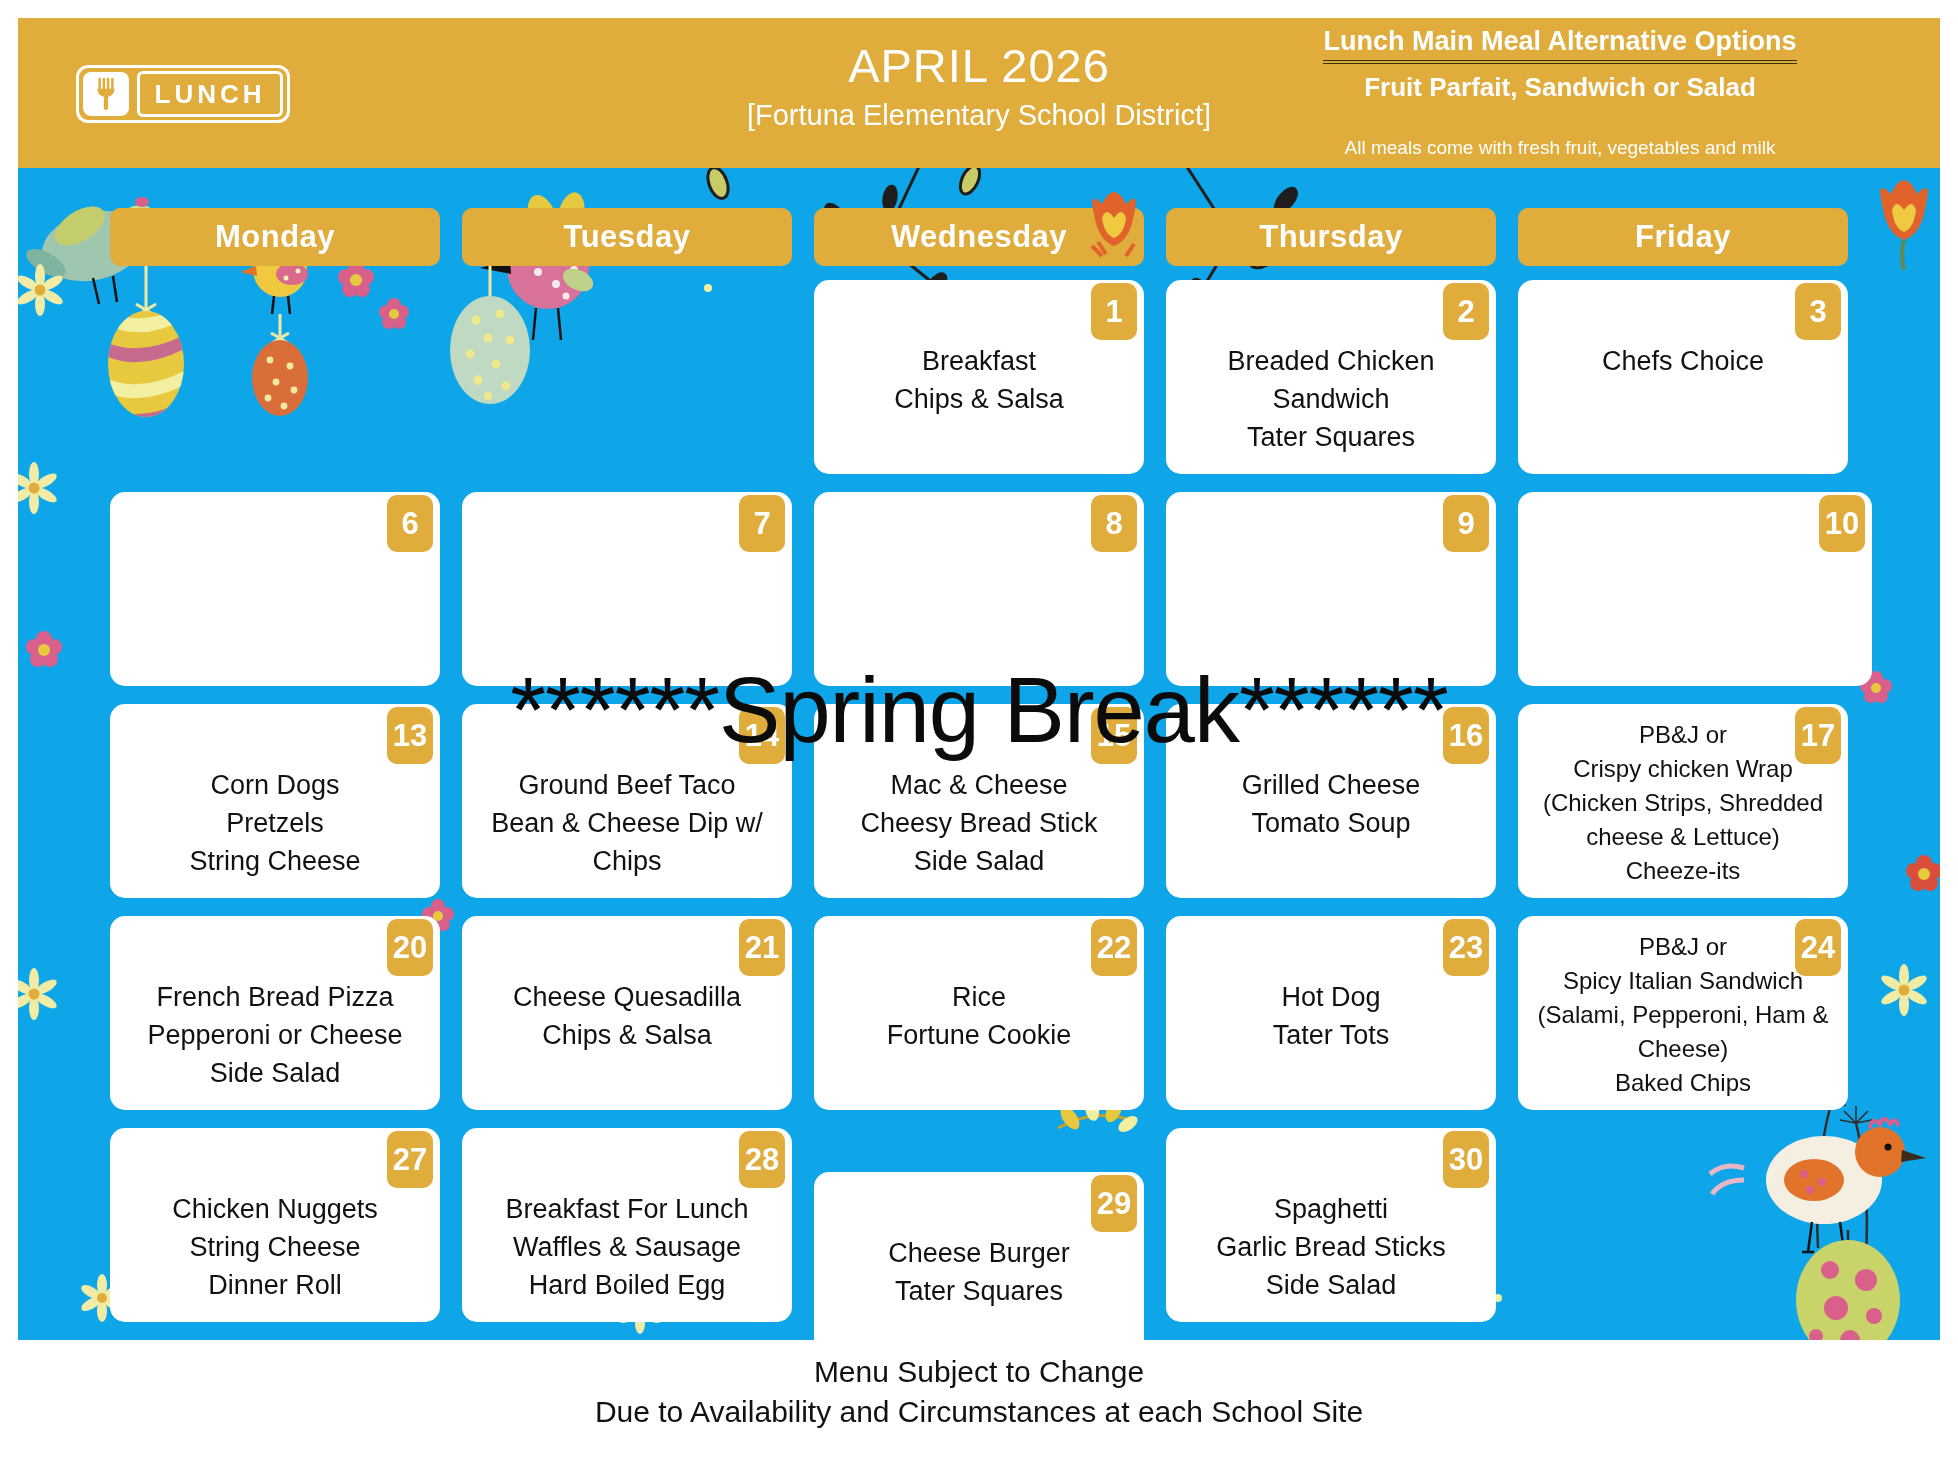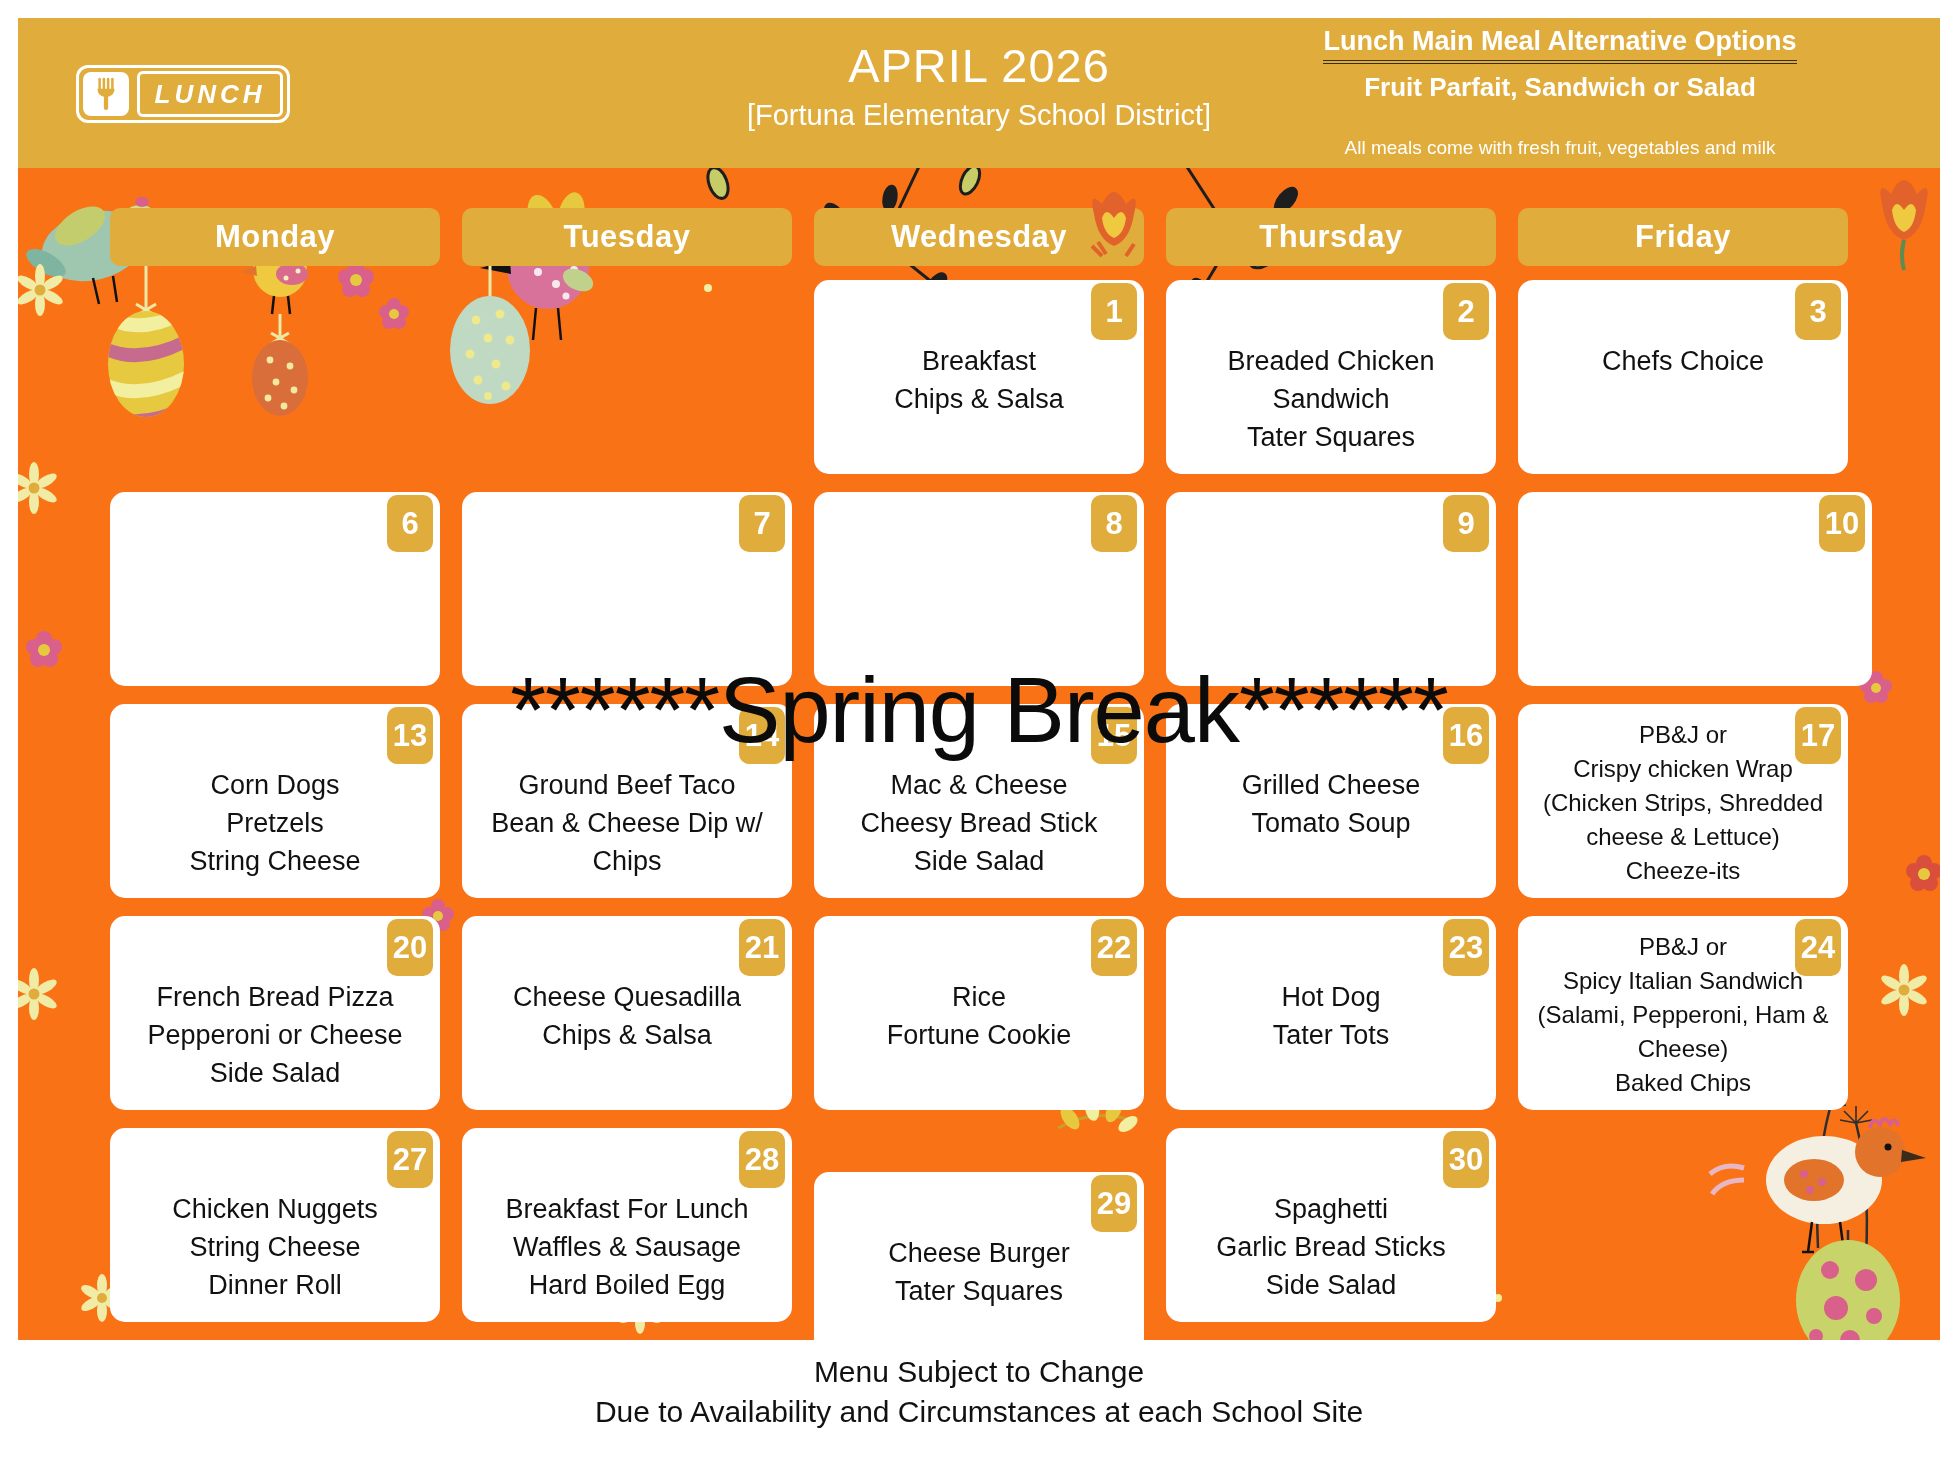--- a/index.html
+++ b/index.html
@@ -7,32 +7,32 @@
         font-family:"Liberation Sans",sans-serif;overflow:hidden;}
 
   
   .gold-band{position:absolute;left:18px;top:18px;width:1922px;height:150px;background:#E0AC3C;}
   .logo{position:absolute;left:58px;top:47px;width:214px;height:58px;
         border:3px solid #ffffff;border-radius:12px;display:flex;align-items:center;padding:4px;box-sizing:border-box;}
   .logo-forkbox{width:46px;height:44px;background:#ffffff;border-radius:8px;
         display:flex;align-items:center;justify-content:center;margin-right:8px;}
   .logo-textbox{flex:1;height:40px;border:3px solid #ffffff;border-radius:6px;
         display:flex;align-items:center;justify-content:center;}
-  .logo-textbox span{color:#ffffff;font-weight:bold;font-size:26px;letter-spacing:4px;font-style:italic;}
+  .logo-textbox span{color:#ffffff;font-weight:bold;font-size:26px;letter-spacing:4px;}
   .title-block{position:absolute;left:0;top:0;width:100%;text-align:center;color:#ffffff;}
   .month-title{margin-top:20px;font-size:47px;font-weight:normal;letter-spacing:1px;}
   .district-subtitle{margin-top:6px;font-size:29px;}
   .alt-block{position:absolute;right:80px;top:8px;width:600px;text-align:center;color:#ffffff;}
   .alt-title{display:inline-block;font-size:27px;font-weight:bold;
         border-bottom:4px double #3a3010;padding-bottom:3px;}
   .alt-options{margin-top:8px;font-size:26px;font-weight:bold;}
   .alt-note{margin-top:34px;font-size:19px;}
 
   
-  .board{position:absolute;left:18px;top:168px;width:1922px;height:1172px;background:#f97316;overflow:hidden;}
+  .board{position:absolute;left:18px;top:168px;width:1922px;height:1172px;background:#0ea5e9;overflow:hidden;}
   .decor{position:absolute;left:0;top:0;width:1922px;height:1172px;z-index:1;pointer-events:none;}
   .decor-top{position:absolute;z-index:3;pointer-events:none;}
   .grid{position:absolute;left:0;top:0;width:100%;height:100%;z-index:2;}
 
   .day-header{position:absolute;top:40px;height:58px;width:330px;background:#E0AC3C;border-radius:10px;
         display:flex;align-items:center;justify-content:center;color:#ffffff;font-weight:bold;font-size:31px;letter-spacing:.5px;}
 
   .cell{position:absolute;width:330px;height:194px;background:#ffffff;border-radius:15px;}
   .badge{position:absolute;top:3px;right:7px;width:46px;height:57px;background:#E0AC3C;border-radius:10px;
         display:flex;align-items:center;justify-content:center;color:#ffffff;font-weight:bold;font-size:31px;}

